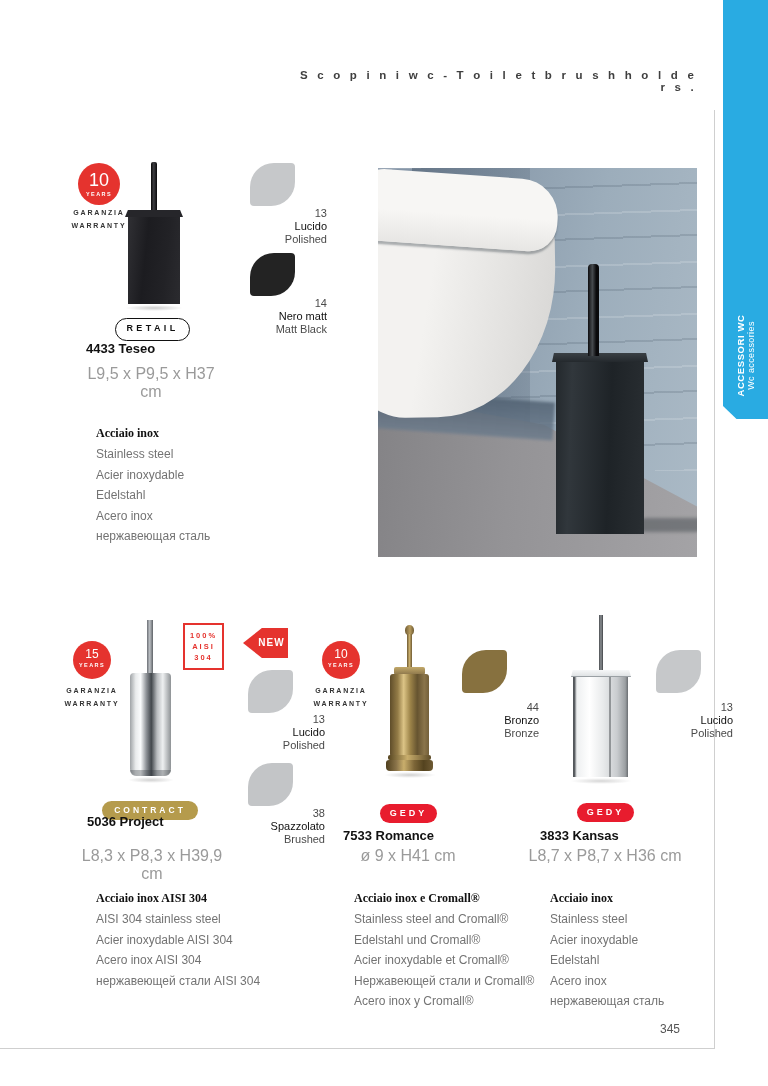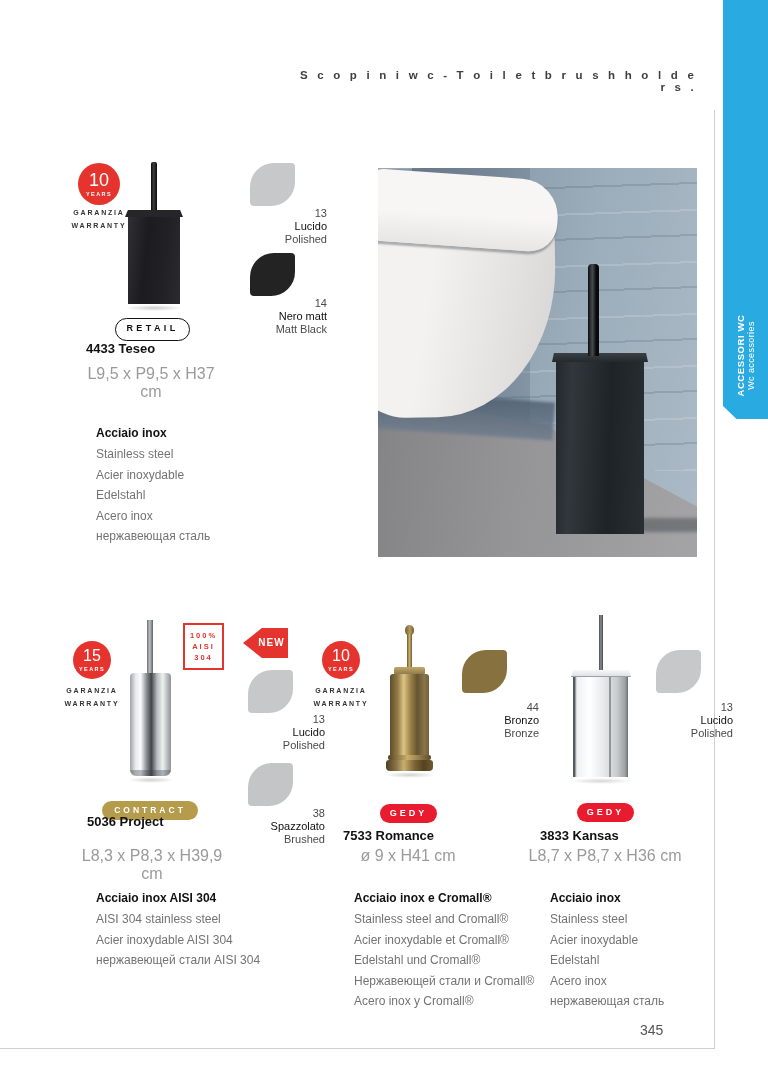--- a/index.html
+++ b/index.html
@@ -15,28 +15,28 @@
   .side-tab{left:723px;top:0;width:45px;height:419px;background:#29abe2;
     clip-path:polygon(0 0,100% 0,100% 100%,30% 100%,0 calc(100% - 13px));}
   .side-tab-text{left:680px;top:333px;width:130px;height:45px;transform:rotate(-90deg);
     display:flex;flex-direction:column;align-items:center;justify-content:center;color:#fff;}
   .side-tab-text .t1{font-size:9.5px;font-weight:bold;letter-spacing:.6px;white-space:nowrap;}
   .side-tab-text .t2{font-size:9px;letter-spacing:.4px;white-space:nowrap;}
 
   
   .edge-right{left:714px;top:110px;width:1px;height:938px;background:#cfcfcf;}
   .edge-bottom{left:0;top:1048px;width:715px;height:1px;background:#cfcfcf;}
-  .page-num{left:640px;top:1022px;width:60px;text-align:left;font-size:14px;color:#555;}
+  .page-num{left:640px;top:1022px;width:60px;text-align:center;font-size:12px;color:#555;}
 
   
   .badge{border-radius:50%;background:#e5332e;color:#fff;text-align:center;}
   .badge .num{font-weight:400;line-height:1;margin-top:7px;}
   .badge .yrs{font-size:5.5px;font-weight:bold;letter-spacing:1.4px;margin-top:2px;}
   .badge.big{width:42px;height:42px;} .badge.big .num{font-size:18px;margin-top:8px;}
-  .badge.small{width:38px;height:38px;} .badge.small .num{font-size:16px;}
+  .badge.small{width:38px;height:38px;} .badge.small .num{font-size:12px;}
   .garanzia{font-size:7px;font-weight:bold;letter-spacing:1.8px;color:#333;text-align:center;line-height:13px;}
 
   
   .pill{border-radius:11px;text-align:center;font-weight:bold;color:#fff;}
   .pill-retail{left:115px;top:318px;width:73px;height:21px;line-height:19px;border:1.5px solid #111;
     border-radius:12px;background:#fff;color:#111;font-size:9px;letter-spacing:3.4px;font-weight:bold;text-align:center;}
   .pill-contract{left:102px;top:801px;width:96px;height:19px;line-height:19px;font-size:8.5px;letter-spacing:3px;}
   .pill-gedy{width:57px;height:19px;line-height:19px;font-size:9px;letter-spacing:3px;}
 
   .prod-name{font-size:13px;font-weight:bold;color:#111;text-align:left;}
@@ -49,21 +49,21 @@
 
   
   .aisi-box{left:183px;top:623px;width:37px;height:38px;border:2px solid #e5332e;color:#e5332e;
     text-align:center;font-size:7.5px;font-weight:bold;letter-spacing:2px;line-height:11px;padding-top:5px;}
   .new-flag{left:243px;top:628px;width:45px;height:30px;background:#e5332e;color:#fff;
     clip-path:polygon(0 50%,42% 0,100% 0,100% 100%,42% 100%);
     font-size:10px;font-weight:bold;letter-spacing:1px;line-height:30px;text-align:center;padding-left:12px;box-sizing:border-box;}
 
   
   .materials{width:250px;}
-  .materials .mt{font-size:12px;font-weight:bold;color:#111;line-height:20px;margin-bottom:1px;}
+  .materials .mt{font-size:12px;font-weight:bold;color:#111;line-height:20px;margin-bottom:1px;font-family:Liberation Serif, serif;}
   .materials .ml{font-size:12px;color:#737373;line-height:20.6px;}
 
   
   .art{pointer-events:none;}
   
   .teseo-rod{left:26px;top:2px;width:6px;height:50px;border-radius:2px 2px 0 0;
     background:linear-gradient(90deg,#0a0a0a,#3e3e42 45%,#09090b);}
   .teseo-lid{left:0;top:50px;width:58px;height:7px;background:#26262a;
     clip-path:polygon(5% 0,95% 0,100% 100%,0 100%);}
   .teseo-box{left:3px;top:57px;width:52px;height:87px;
@@ -292,28 +292,29 @@
   </div>
 
   <div class="abs pill pill-gedy" style="left: 577px; top: 803px; background: rgb(232, 28, 46);">GEDY</div>
   <div class="abs prod-name" style="left:540px;top:828px;width:130px;">3833 Kansas</div>
   <div class="abs prod-dims" style="left:525px;top:847px;width:160px;">L8,7 x P8,7 x H36 cm</div>
 
   <div class="abs materials" style="left:96px;top:888px;">
     <div class="mt">Acciaio inox AISI 304</div>
     <div class="ml">AISI 304 stainless steel</div>
     <div class="ml">Acier inoxydable AISI 304</div>
+    <div class="ml">Acero inox AISI 304</div>
     <div class="ml">нержавеющей стали AISI 304</div>
   </div>
 
   <div class="abs materials" style="left:354px;top:888px;width:200px;">
     <div class="mt">Acciaio inox e Cromall®</div>
     <div class="ml">Stainless steel and Cromall®</div>
+    <div class="ml">Edelstahl und Cromall®</div>
     <div class="ml">Acier inoxydable et Cromall®</div>
-    <div class="ml">Edelstahl und Cromall®</div>
     <div class="ml">Нержавеющей стали и Cromall®</div>
     <div class="ml">Acero inox y Cromall®</div>
   </div>
 
   <div class="abs materials" style="left:550px;top:888px;width:160px;">
     <div class="mt">Acciaio inox</div>
     <div class="ml">Stainless steel</div>
     <div class="ml">Acier inoxydable</div>
     <div class="ml">Edelstahl</div>
     <div class="ml">Acero inox</div>

